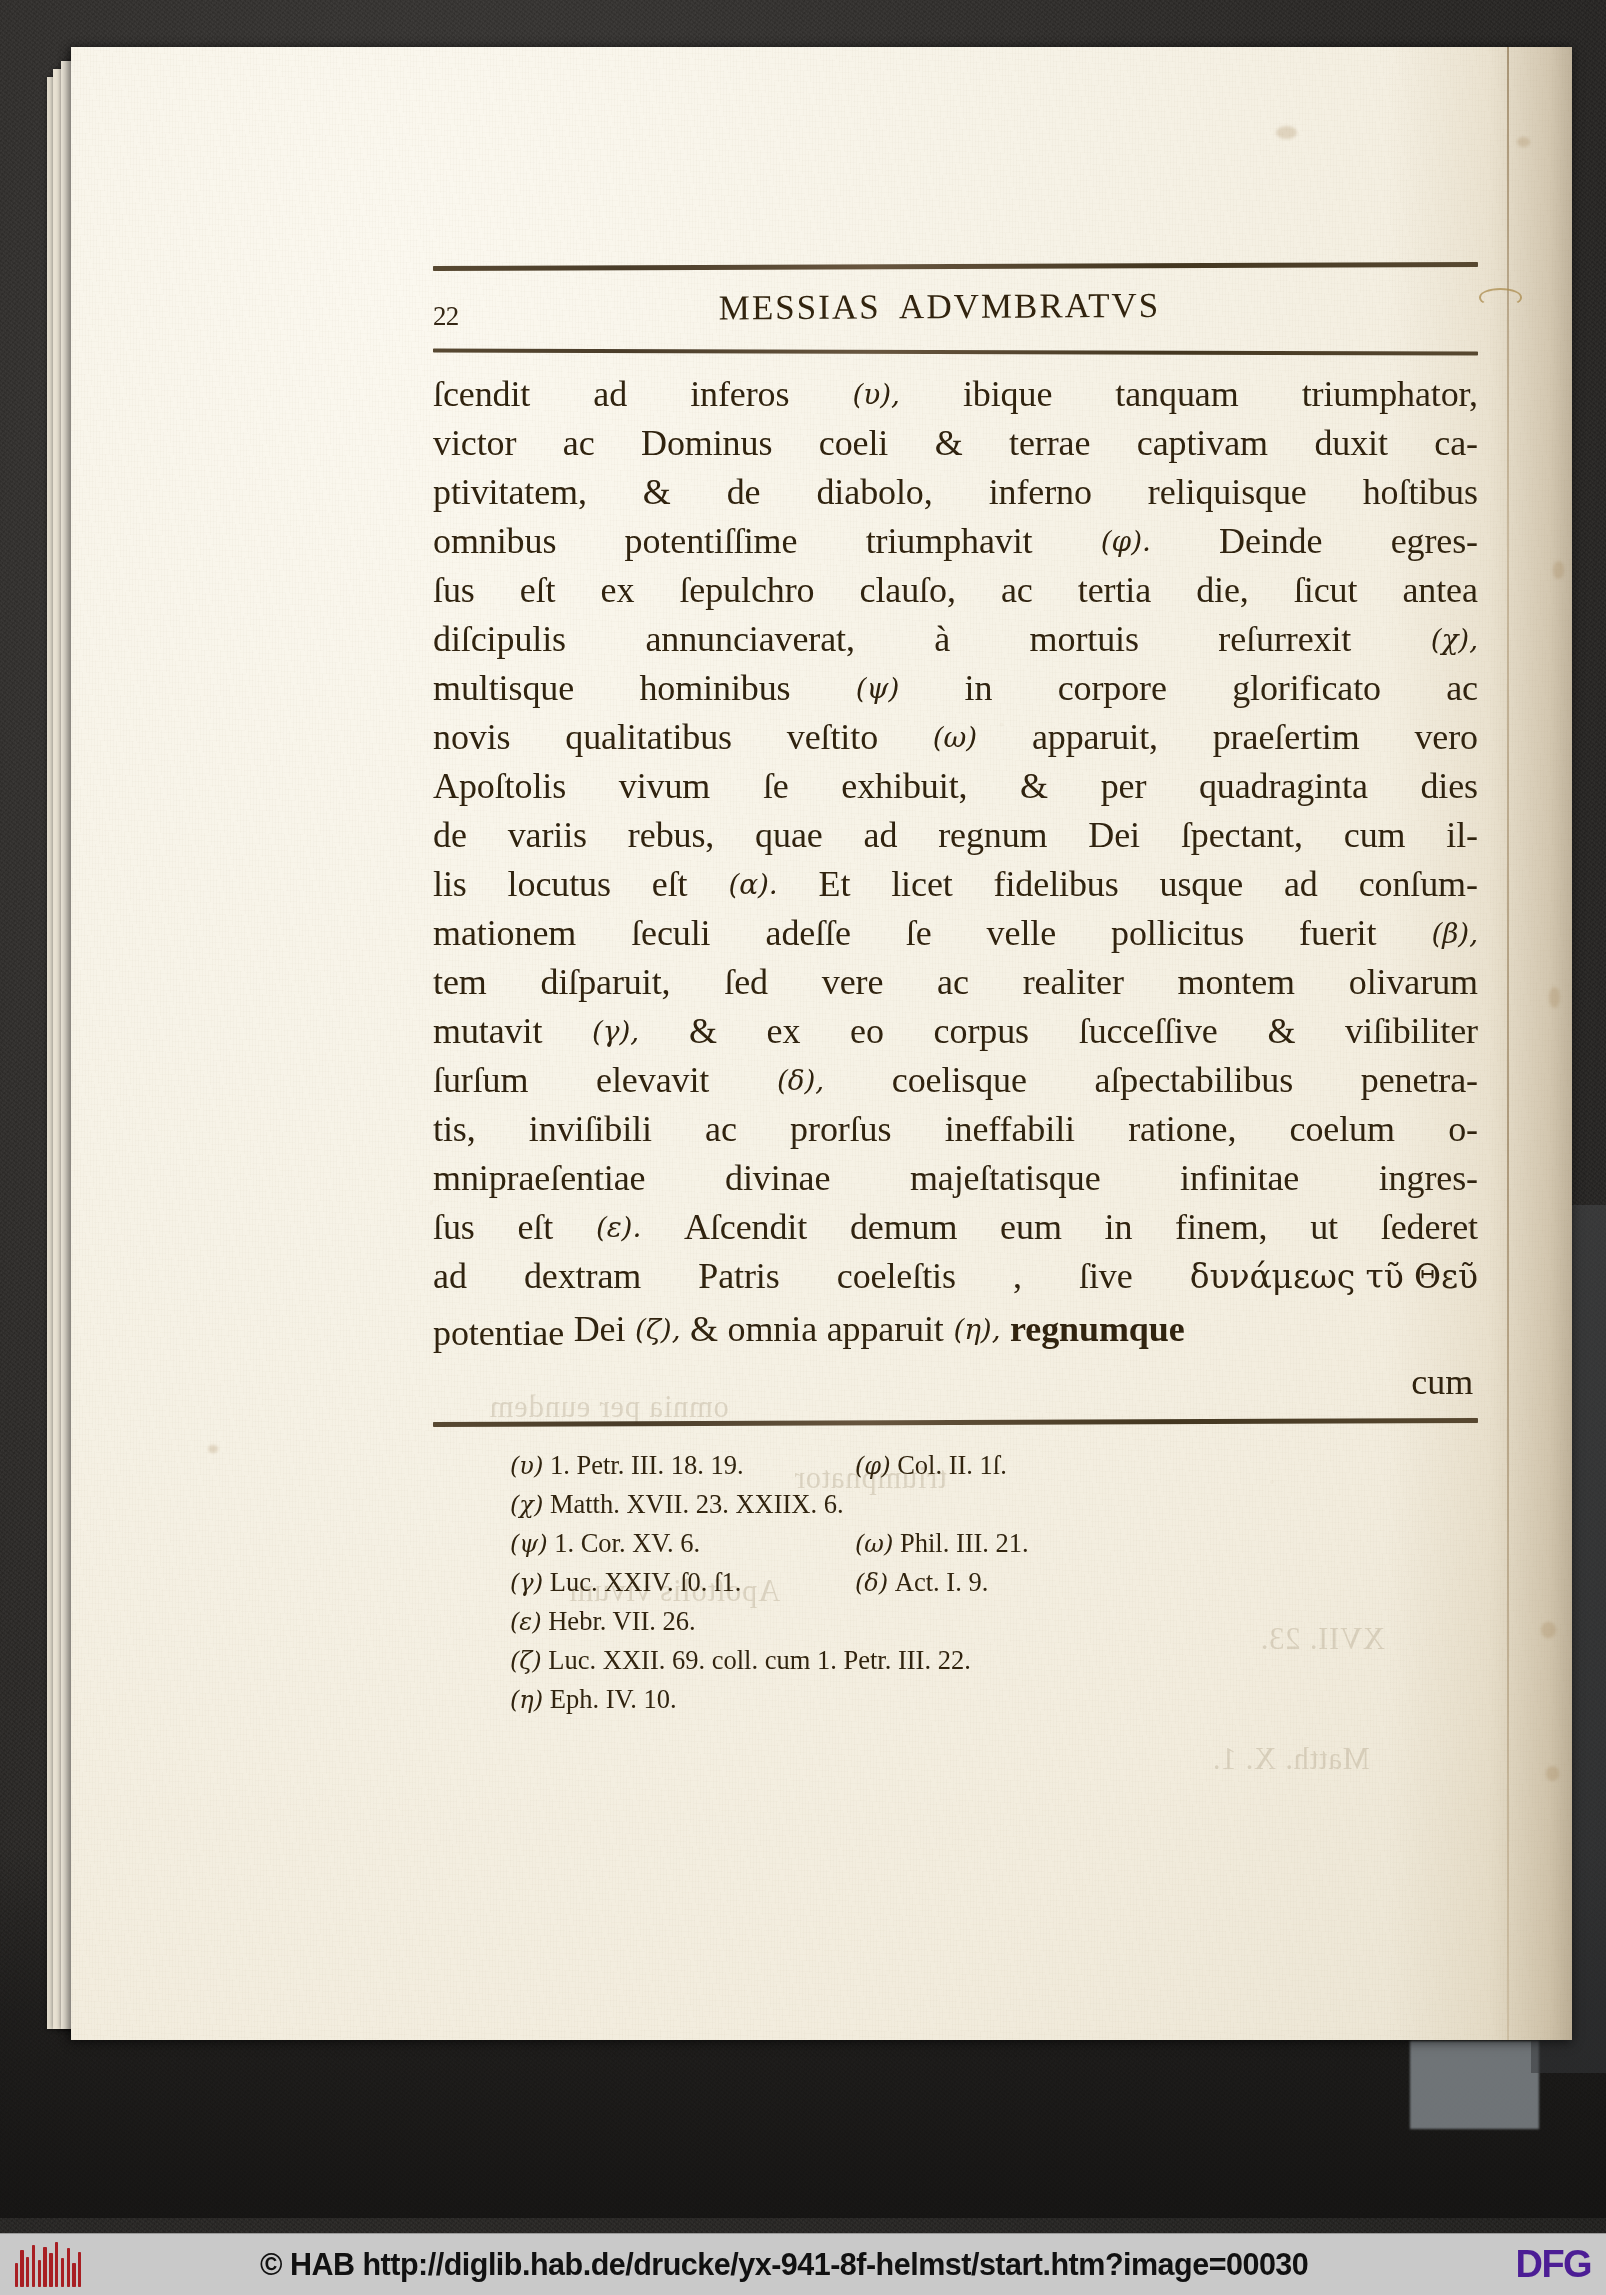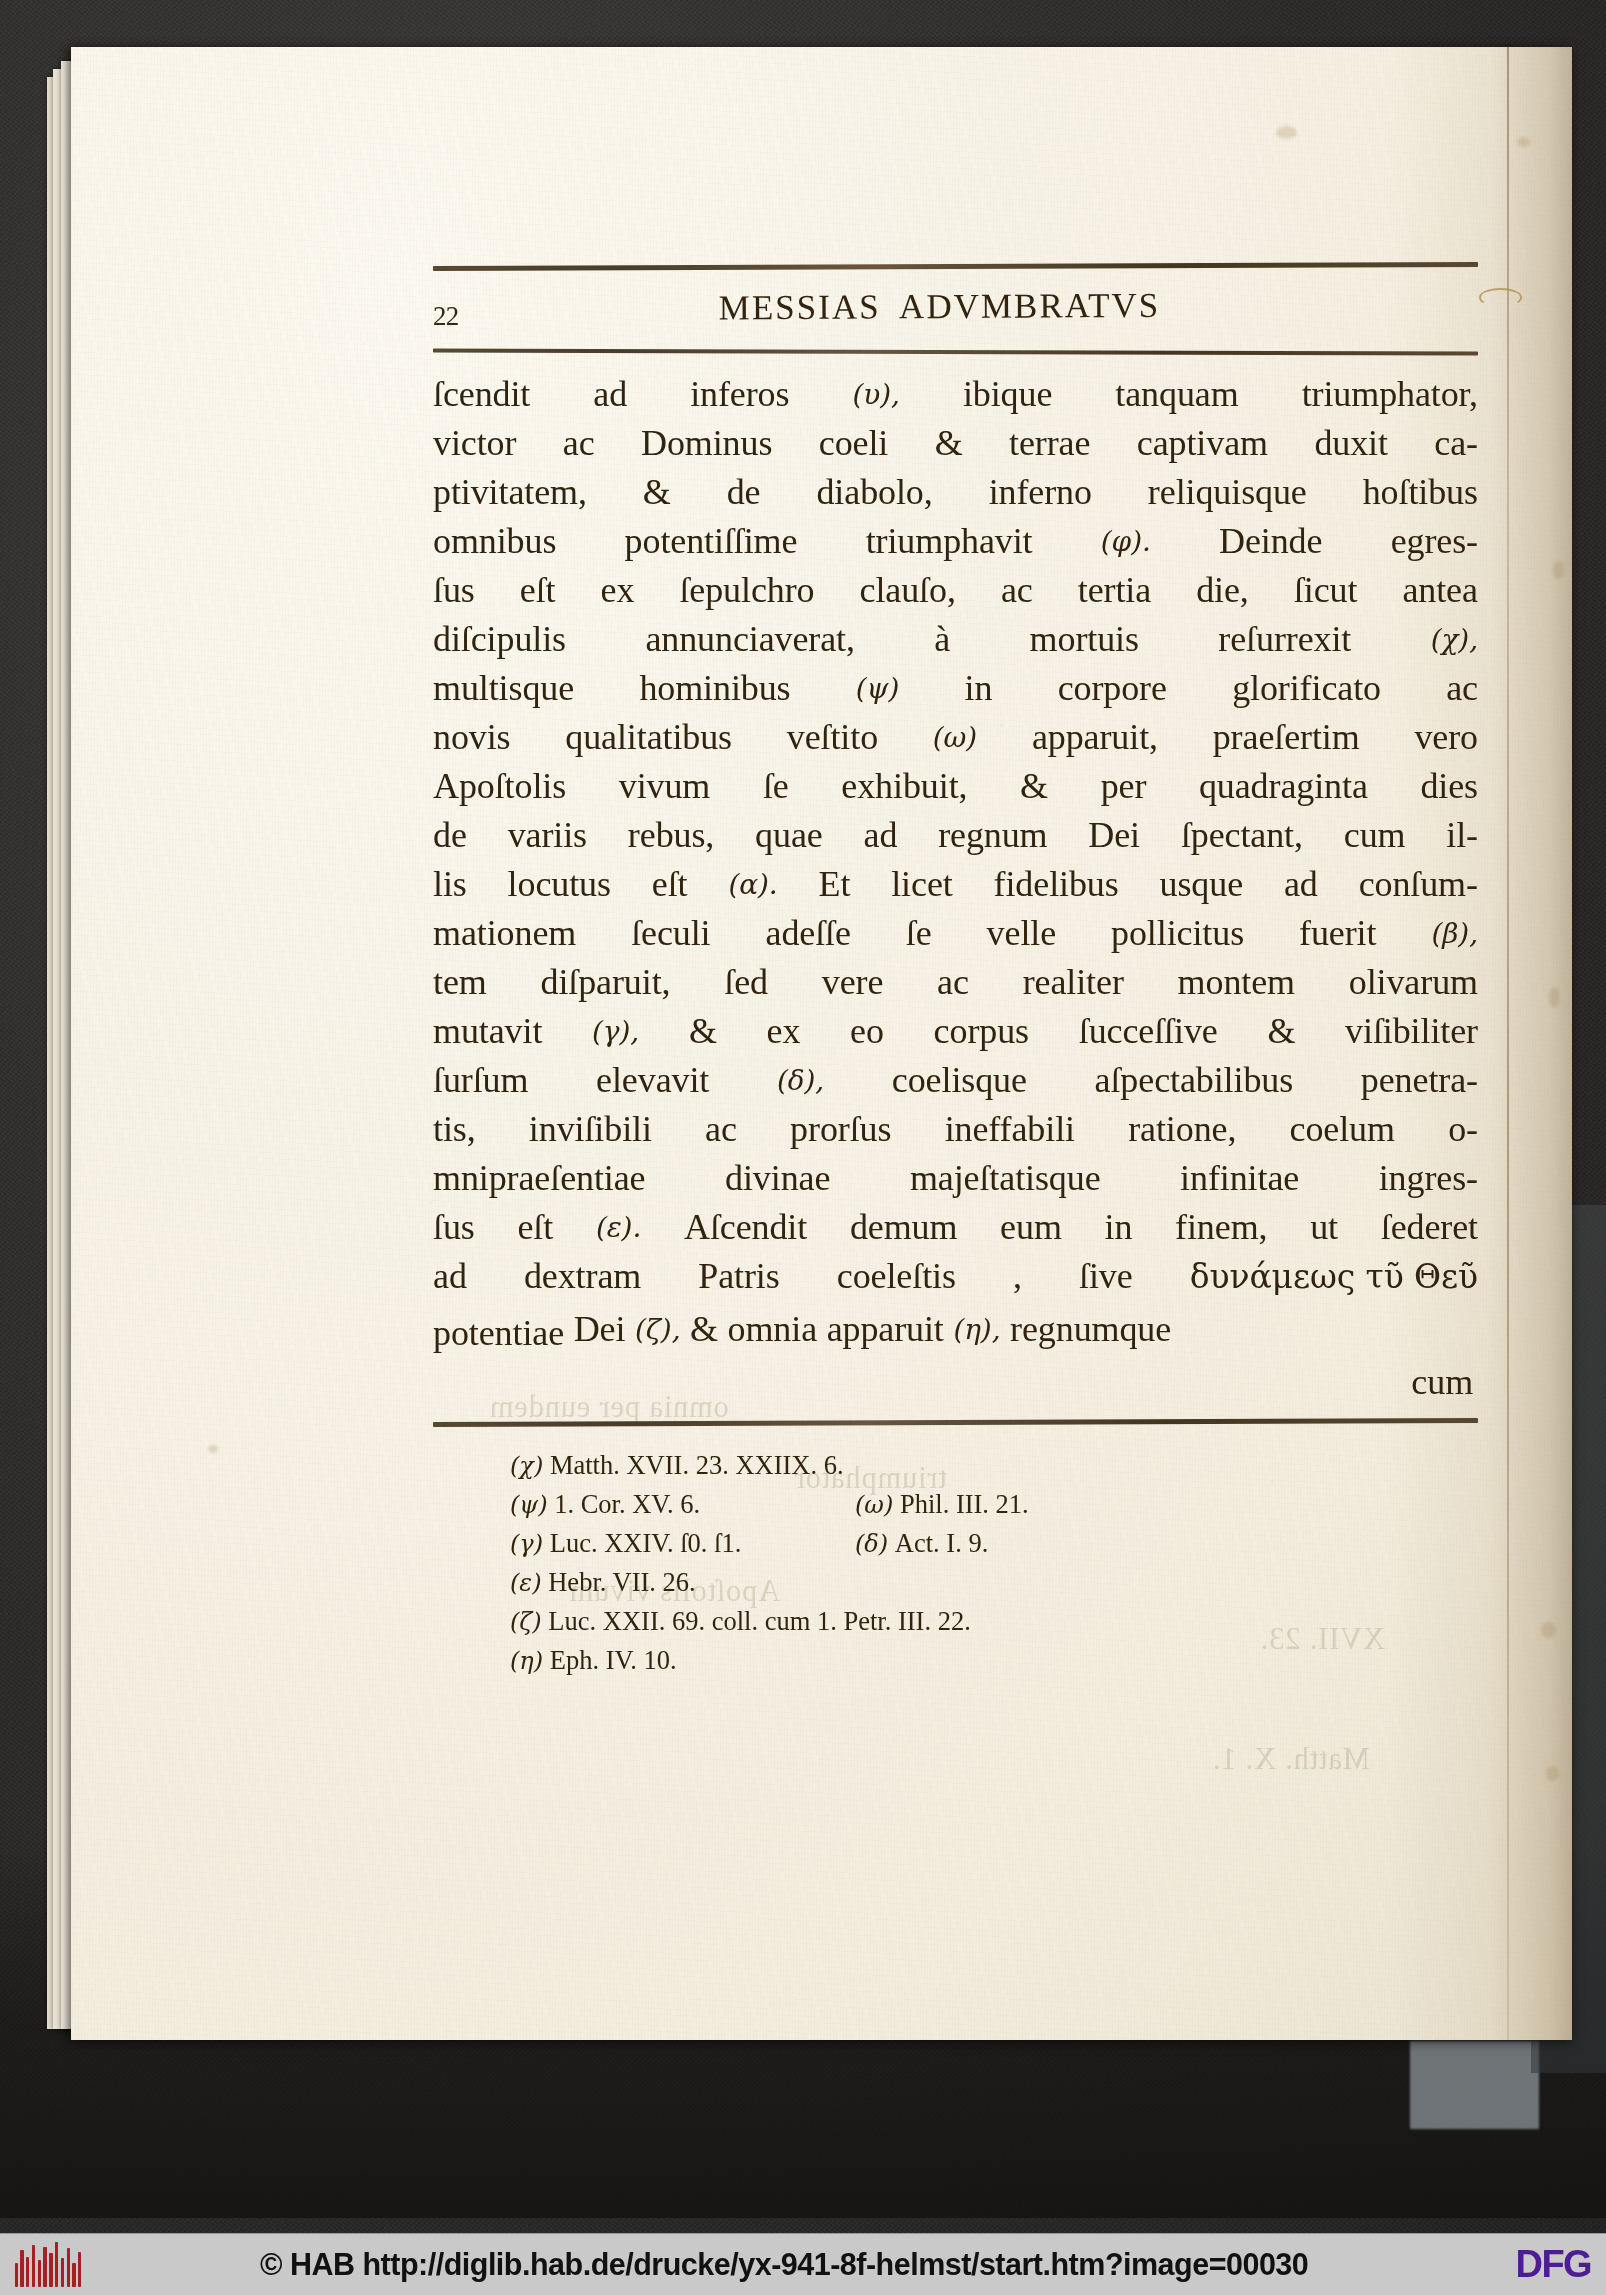--- a/index.html
+++ b/index.html
@@ -518,31 +518,35 @@
             <span class="grk">δυνάμεως τῦ Θεῦ</span>
           </div>
           <div class="ln j" style="justify-content: flex-start;">
             <span style="margin-right: 9.6px; margin-top: 8px;">potentiae</span>
             <span style="margin-right: 9.6px;">Dei</span>
             <span class="noteref" style="margin-right: 9.6px;">(ζ),</span>
             <span style="margin-right: 9.6px;">&amp;</span>
             <span style="margin-right: 9.6px;">omnia</span>
             <span style="margin-right: 9.6px;">apparuit</span>
             <span class="noteref" style="margin-right: 9.6px;">(η),</span>
-            <span style="margin-right: 9.6px;">regnumque</span>
+            <span style="margin-right: 9.6px; font-weight: bold;">regnumque</span>
           </div>
         </div>
 
       <div id="catchword">cum</div>
 
       <div id="footnote-rule-wrap">
         <div class="rule"></div>
       </div>
 
       <div id="footnotes">
+          <div class="fn-row">
+            <div class="fn-col-a"><span class="fn-sym">(υ)</span> 1. Petr. III. 18. 19.</div>
+            <div class="fn-col-b"><span class="fn-sym">(φ)</span> Col. II. 1ſ.</div>
+          </div>
           <div class="fn-row">
             <div class="fn-col-a"><span class="fn-sym">(χ)</span> Matth. XVII. 23. XXIIX. 6.</div>
             <div class="fn-col-b"></div>
           </div>
           <div class="fn-row">
             <div class="fn-col-a"><span class="fn-sym">(ψ)</span> 1. Cor. XV. 6.</div>
             <div class="fn-col-b"><span class="fn-sym">(ω)</span> Phil. III. 21.</div>
           </div>
           <div class="fn-row">
             <div class="fn-col-a"><span class="fn-sym">(γ)</span> Luc. XXIV. ſ0. ſ1.</div>

